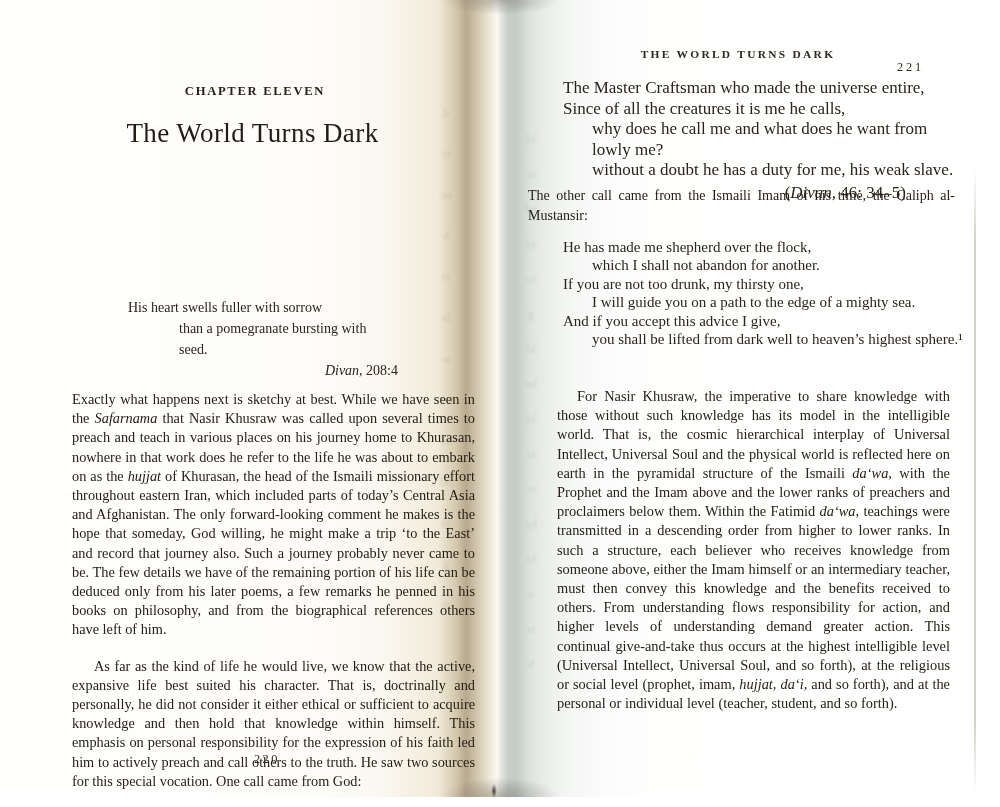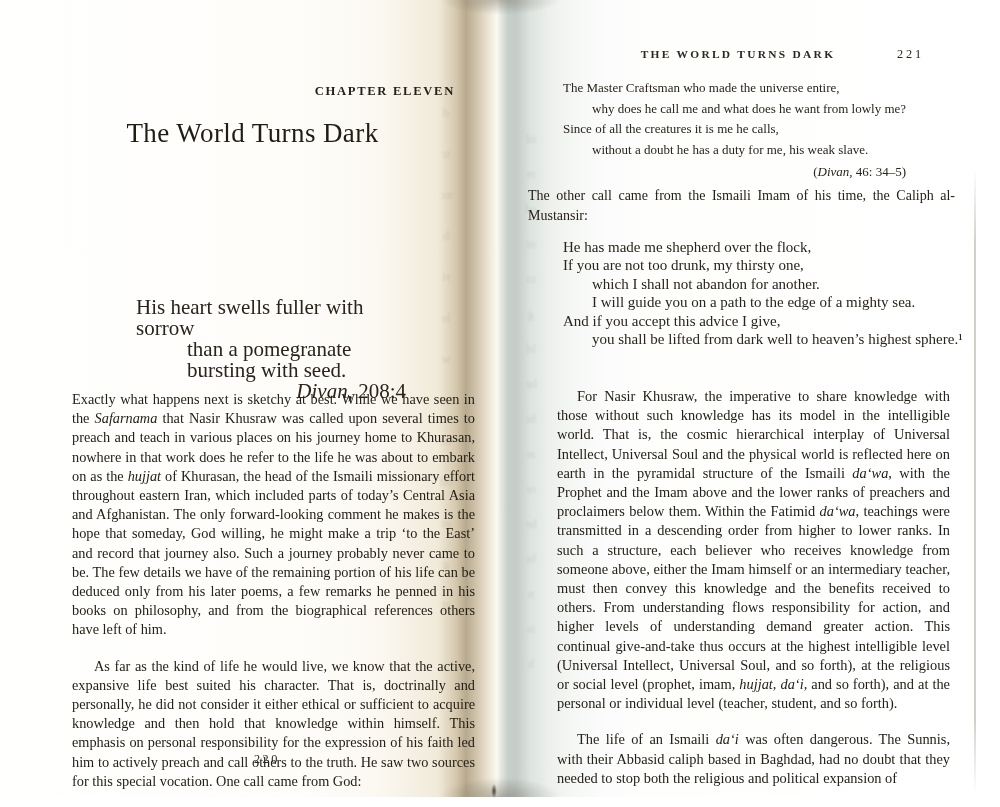--- a/index.html
+++ b/index.html
@@ -31,41 +31,41 @@
     background:linear-gradient(180deg,rgba(205,200,188,0),rgba(197,192,179,.75) 12%,rgba(197,192,179,.75) 88%,rgba(205,200,188,0));}
 
   
   .ghost{position:absolute;white-space:pre-line;text-align:center;pointer-events:none;}
   .ghost-left{left:424px;top:92px;width:44px;font-size:13px;line-height:41px;
     color:#6b6350;opacity:.17;filter:blur(1.1px);transform:scaleX(-1);}
   .ghost-right{left:520px;top:122px;width:22px;font-size:12px;line-height:35px;
     color:#5d675f;opacity:.16;filter:blur(.9px);transform:scaleX(-1);}
 
   
-  .chapter-label{position:absolute;left:55px;top:84px;width:400px;text-align:right;
+  .chapter-label{position:absolute;left:55px;top:84px;width:400px;text-align:center;
     font-size:12.6px;font-weight:bold;letter-spacing:1.7px;color:#272219;}
   .chapter-title{position:absolute;left:35px;top:118px;width:435px;margin:0;text-align:center;
     font-size:27px;font-weight:normal;letter-spacing:.4px;color:#211c14;}
-  .epigraph{position:absolute;left:136px;top:297px;width:270px;
-    font-size:21px;line-height:21px;color:#2a241b;}
+  .epigraph{position:absolute;left:128px;top:297px;width:270px;
+    font-size:14px;line-height:21px;color:#2a241b;}
   .epigraph .ep-line2{margin-left:51px;}
   .epigraph .ep-attr{text-align:right;margin-top:0;}
   .body-left{position:absolute;left:55px;top:373px;width:437px;
     font-size:14.3px;line-height:19.2px;text-align:justify;color:#262118;}
   .body-left p,.body-right p{margin:17px;}
   p.indent{text-indent:22px;}
   .folio-left{position:absolute;left:67px;top:752px;width:400px;text-align:center;
     font-size:12.3px;letter-spacing:2.6px;color:#2c271f;}
 
   
   .running-header{position:absolute;left:523px;top:48px;width:430px;text-align:center;
     font-size:11.4px;font-weight:bold;letter-spacing:2.3px;color:#2e2920;}
-  .folio-right{position:absolute;left:897px;top:47px;font-size:12.3px;letter-spacing:2.8px;color:#2c271f;}
+  .folio-right{position:absolute;left:897px;top:60px;font-size:12.3px;letter-spacing:2.8px;color:#2c271f;}
   .poem{position:absolute;left:563px;width:403px;color:#2a241b;}
-  .poem-1{top:78px;font-size:13px;line-height:20.6px;}
+  .poem-1{top:78px;font-size:17px;line-height:20.6px;}
   .poem-2{top:238px;font-size:15px;line-height:18.4px;}
   .poem .poem-line.in{margin-left:29px;}
   .poem .poem-attr{text-align:right;padding-right:60px;margin-top:2px;}
   .para-other{position:absolute;left:528px;top:186px;width:427px;margin:0;
     font-size:14px;line-height:19.5px;text-align:justify;color:#262118;}
   .body-right{position:absolute;left:540px;top:370px;width:427px;
     font-size:14.4px;line-height:19.2px;text-align:justify;color:#262118;}
   .body-right p.indent{text-indent:20px;}
 
   i{font-style:italic;}
@@ -128,37 +128,36 @@
 
       <div class="folio-left">220</div>
     </section>
 
     <section class="page page-right">
       <div class="running-header">THE WORLD TURNS DARK</div>
       <div class="folio-right">221</div>
 
       <div class="poem poem-1">
         <div class="poem-line">The Master Craftsman who made the universe entire,</div>
+        <div class="poem-line">Since of all the creatures it is me he calls,</div>
         <div class="poem-line in">why does he call me and what does he want from lowly me?</div>
-        <div class="poem-line">Since of all the creatures it is me he calls,</div>
         <div class="poem-line in">without a doubt he has a duty for me, his weak slave.</div>
         <div class="poem-attr">(<i>Divan,</i> 46: 34–5)</div>
       </div>
 
       <p class="para-other">The other call came from the Ismaili Imam of his time, the Caliph al-Mustansir:</p>
 
       <div class="poem poem-2">
         <div class="poem-line">He has made me shepherd over the flock,</div>
+        <div class="poem-line in">which I shall not abandon for another.</div>
         <div class="poem-line">If you are not too drunk, my thirsty one,</div>
-        <div class="poem-line in">which I shall not abandon for another.</div>
         <div class="poem-line in">I will guide you on a path to the edge of a mighty sea.</div>
         <div class="poem-line">And if you accept this advice I give,</div>
         <div class="poem-line in">you shall be lifted from dark well to heaven’s highest sphere.¹</div>
       </div>
 
       <div class="body-right">
         <p class="indent">For Nasir Khusraw, the imperative to share knowledge with those without such knowledge has its model in the intelligible world. That is, the cosmic hierarchical interplay of Universal Intellect, Universal Soul and the physical world is reflected here on earth in the pyramidal structure of the Ismaili <i>da‘wa</i>, with the Prophet and the Imam above and the lower ranks of preachers and proclaimers below them. Within the Fatimid <i>da‘wa</i>, teachings were transmitted in a descending order from higher to lower ranks. In such a structure, each believer who receives knowledge from someone above, either the Imam himself or an intermediary teacher, must then convey this knowledge and the benefits received to others. From understanding flows responsibility for action, and higher levels of understanding demand greater action. This continual give-and-take thus occurs at the highest intelligible level (Universal Intellect, Universal Soul, and so forth), at the religious or social level (prophet, imam, <i>hujjat, da‘i,</i> and so forth), and at the personal or individual level (teacher, student, and so forth).</p>
-        <p class="indent">The life of an Ismaili <i>da‘i</i> was often dangerous. The Sunnis, with their Abbasid caliph based in Baghdad, had no doubt that they needed to stop both the religious and political expansion of</p>
       </div>
     </section>
 
   </div>
 </div>
 
 </body></html>

